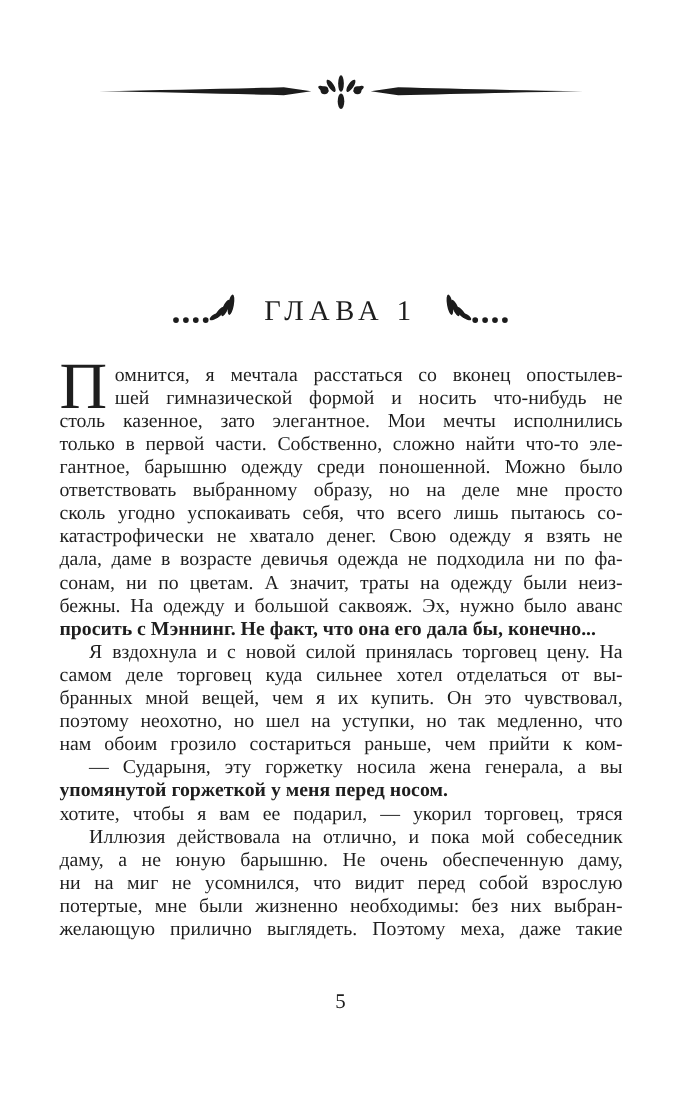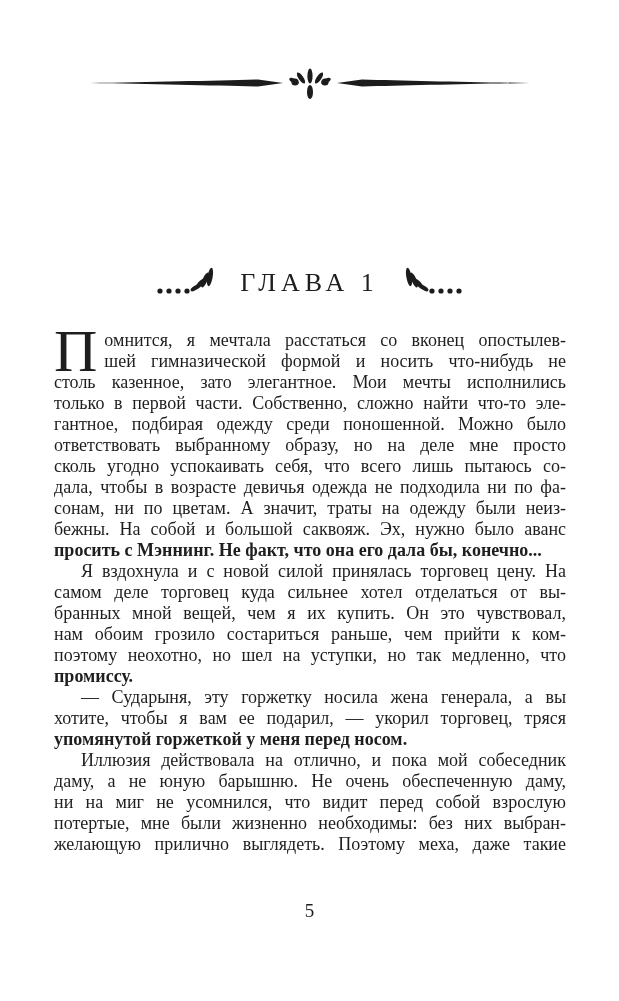--- a/index.html
+++ b/index.html
@@ -128,40 +128,40 @@
     </span>
   </div>
 
   <div class="body-text" id="body-text">
       <div class="paragraph">
         <span class="drop-cap">П</span>
         <div class="line">омнится, я мечтала расстаться со вконец опостылев-</div>
         <div class="line">шей гимназической формой и носить что-нибудь не</div>
         <div class="line">столь казенное, зато элегантное. Мои мечты исполнились</div>
         <div class="line">только в первой части. Собственно, сложно найти что-то эле-</div>
-        <div class="line">гантное, подбирая одежду среди поношенной. Можно было</div>
+        <div class="line">гантное, барышню одежду среди поношенной. Можно было</div>
         <div class="line">ответствовать выбранному образу, но на деле мне просто</div>
         <div class="line">сколь угодно успокаивать себя, что всего лишь пытаюсь со-</div>
-        <div class="line">дала, чтобы в возрасте девичья одежда не подходила ни по фа-</div>
+        <div class="line">катастрофически не хватало денег. Свою одежду я взять не</div>
+        <div class="line">дала, даме в возрасте девичья одежда не подходила ни по фа-</div>
         <div class="line">сонам, ни по цветам. А значит, траты на одежду были неиз-</div>
-        <div class="line">бежны. На собой и большой саквояж. Эх, нужно было аванс</div>
+        <div class="line">бежны. На одежду и большой саквояж. Эх, нужно было аванс</div>
         <div class="line lastline">просить с Мэннинг. Не факт, что она его дала бы, конечно...</div>
       </div>
       <div class="paragraph">
         <div class="line indent">Я вздохнула и с новой силой принялась торговец цену. На</div>
         <div class="line">самом деле торговец куда сильнее хотел отделаться от вы-</div>
         <div class="line">бранных мной вещей, чем я их купить. Он это чувствовал,</div>
+        <div class="line">поэтому неохотно, но шел на уступки, но так медленно, что</div>
         <div class="line">нам обоим грозило состариться раньше, чем прийти к ком-</div>
-        <div class="line">поэтому неохотно, но шел на уступки, но так медленно, что</div>
-        <div class="line lastline">промиссу.</div>
       </div>
       <div class="paragraph">
         <div class="line indent">— Сударыня, эту горжетку носила жена генерала, а вы</div>
+        <div class="line lastline">упомянутой горжеткой у меня перед носом.</div>
         <div class="line">хотите, чтобы я вам ее подарил, — укорил торговец, тряся</div>
-        <div class="line lastline">упомянутой горжеткой у меня перед носом.</div>
       </div>
       <div class="paragraph">
         <div class="line indent">Иллюзия действовала на отлично, и пока мой собеседник</div>
         <div class="line">даму, а не юную барышню. Не очень обеспеченную даму,</div>
         <div class="line">ни на миг не усомнился, что видит перед собой взрослую</div>
         <div class="line">потертые, мне были жизненно необходимы: без них выбран-</div>
         <div class="line">желающую прилично выглядеть. Поэтому меха, даже такие</div>
       </div>
     </div>
 

